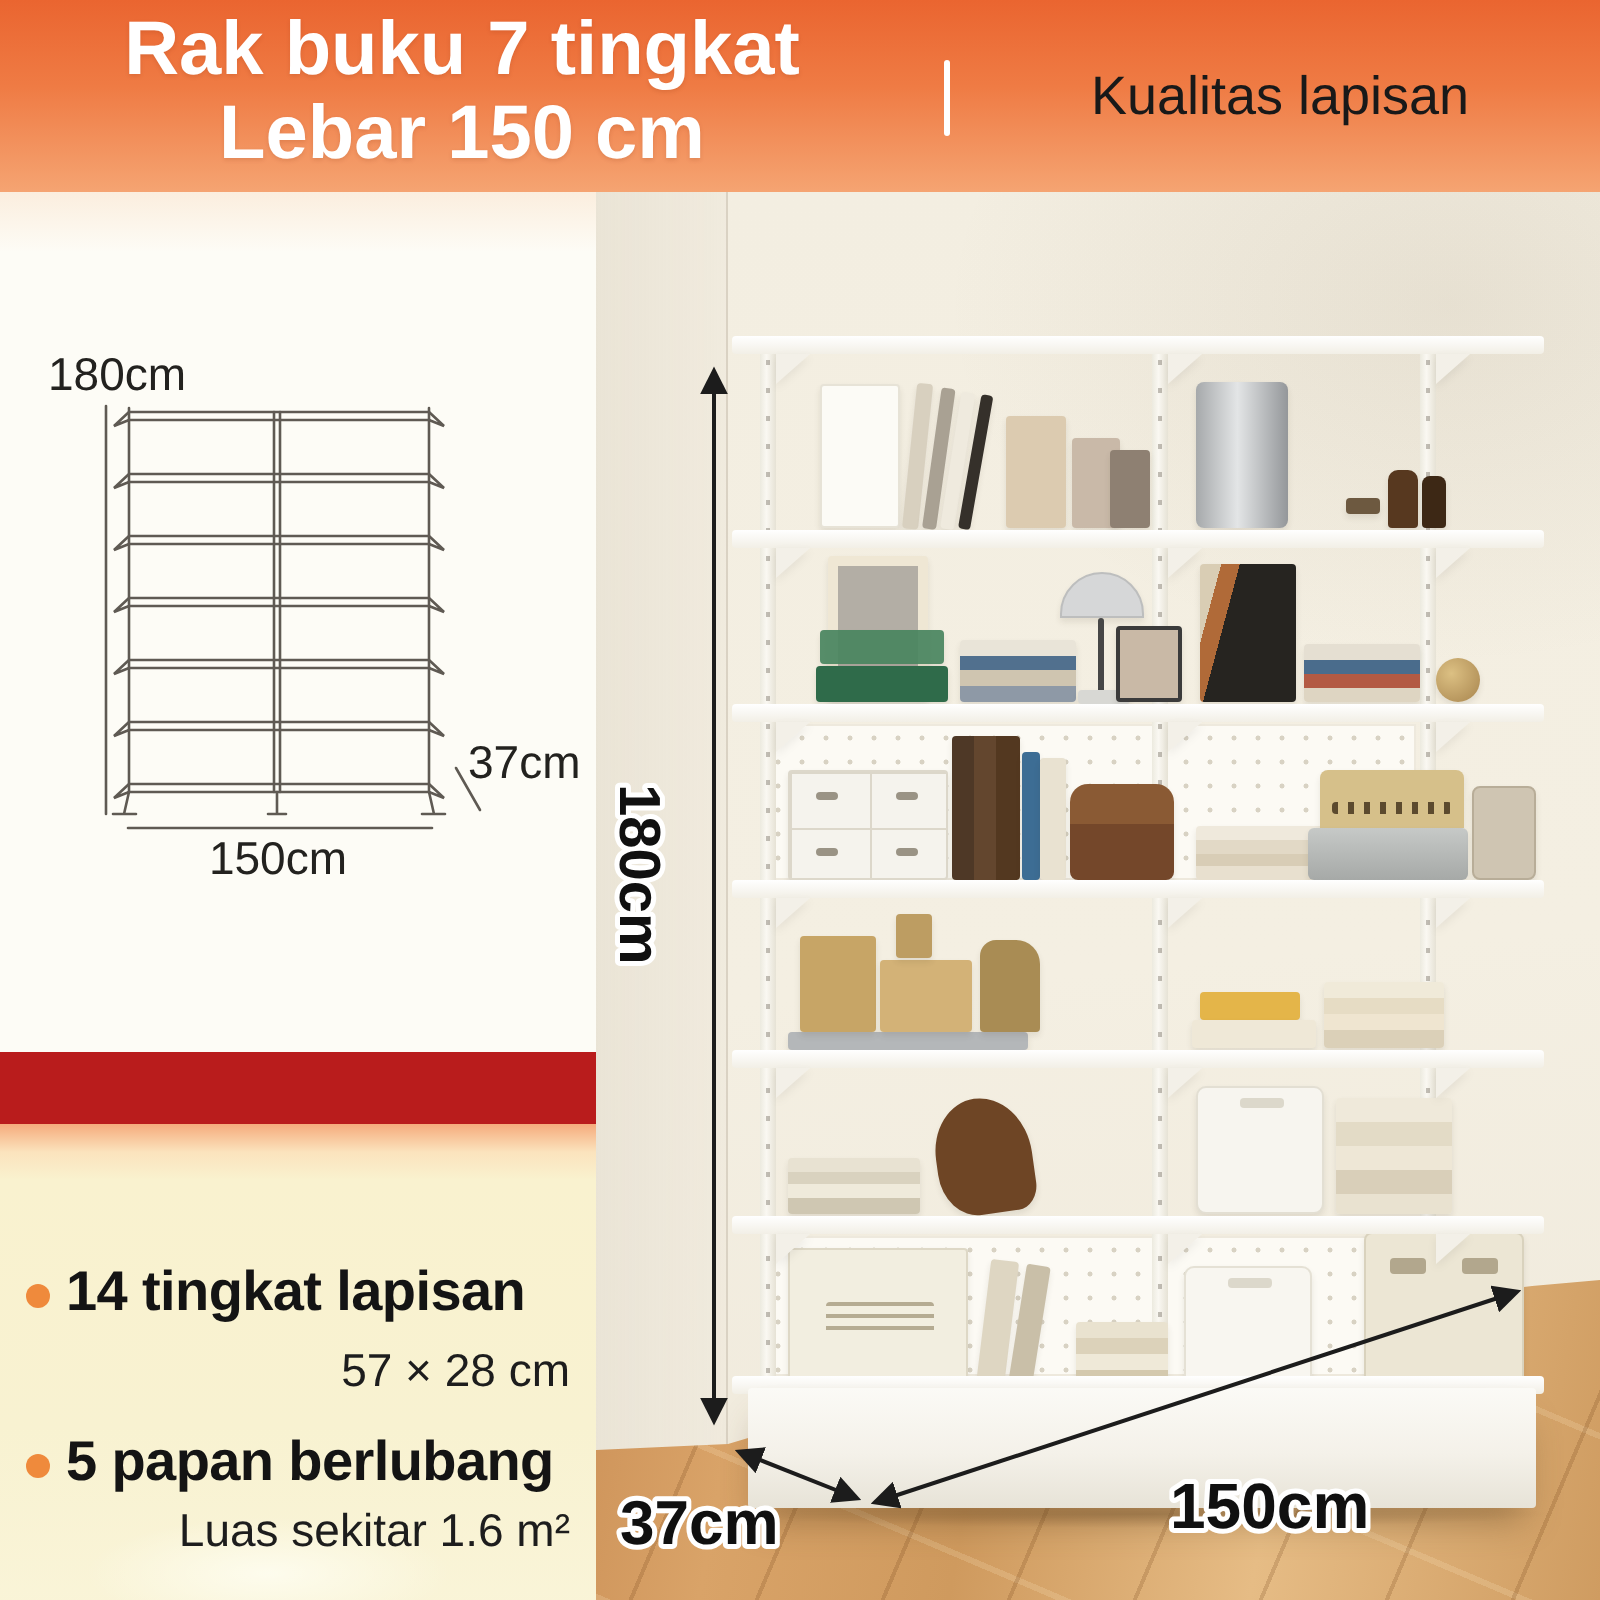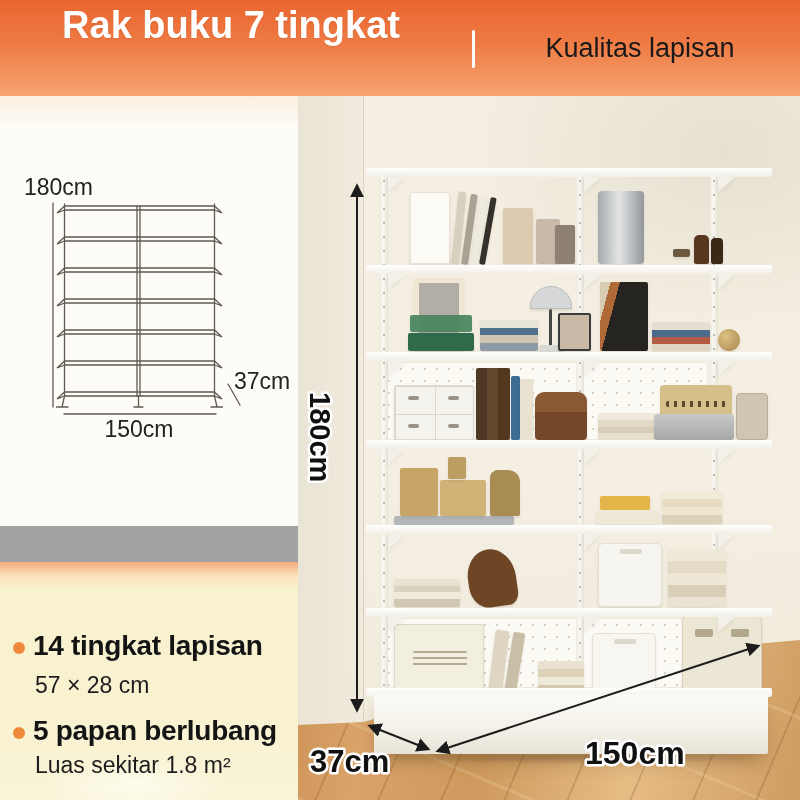--- a/index.html
+++ b/index.html
@@ -1,16 +1,16 @@
 <!DOCTYPE html>
 <html><head>
 <meta charset="utf-8">
 <style>
   html,body{margin:0;padding:0;background:#ffffff;}
-  #canvas{position:relative;width:800px;height:800px;overflow:hidden;background:#a3a3a3;
+  #canvas{position:relative;width:800px;height:800px;overflow:hidden;background:#b91c1c;
           font-family:"Liberation Sans",sans-serif;}
   #canvas *{box-sizing:border-box;}
 
   
   .header{position:absolute;left:0;top:0;width:800px;height:96px;
           background:linear-gradient(180deg,#ea6530 0%,#ef7b44 45%,#f5a472 100%);}
   .title{position:absolute;left:15px;top:4px;width:432px;text-align:center;color:#ffffff;
          font-weight:bold;font-size:38px;line-height:42px;text-shadow:0 1px 2px rgba(120,40,0,.15);}
   .hdr-divider{position:absolute;left:472px;top:30px;width:3px;height:38px;background:#ffffff;border-radius:2px;}
   .tagline{position:absolute;left:505px;top:33px;width:270px;text-align:center;
@@ -21,21 +21,21 @@
                  background:linear-gradient(180deg,#fbeede 0%,#fdfcf6 7%,#fdfcf6 100%);}
   .dim{position:absolute;color:#23221f;font-size:23px;font-weight:500;}
   .wire{position:absolute;left:0;top:0;}
 
   
   .panel-features{position:absolute;left:0;top:526px;width:298px;height:274px;
                   background:radial-gradient(ellipse 130px 40px at 45% 82%,rgba(255,255,245,.75),rgba(255,255,245,0) 70%),
                              linear-gradient(180deg,#f5ab7c 0px,#fbe3bd 14px,#f9f2cf 28px,#f8f2d1 55%,#faf5da 100%);margin-top:36px;}
   .bullet{position:absolute;left:13px;width:12px;height:12px;border-radius:50%;background:#ef8a3c;}
   .f-title{position:absolute;left:33px;width:260px;font-size:28px;font-weight:bold;color:#141414;letter-spacing:-.3px;}
-  .f-detail{position:absolute;left:35px;width:250px;font-size:23px;color:#1d1d1d;}
+  .f-detail{position:absolute;left:35px;width:250px;font-size:23px;color:#1d1d1d;text-align:right;}
 
   
   .photo{position:absolute;left:298px;top:96px;width:502px;height:704px;overflow:hidden;
          background:radial-gradient(ellipse 420px 300px at 85% 8%,rgba(120,100,70,.10),rgba(0,0,0,0) 60%),
                     linear-gradient(175deg,#f3eee1 0%,#f4efe2 55%,#efe9db 100%);}
   .wall-left{position:absolute;left:0;top:0;width:66px;height:630px;
              background:linear-gradient(90deg,#eae4d6,#f0eaddd9);border-right:1px solid rgba(120,105,85,.14);}
   .floor{position:absolute;left:0;top:0;width:502px;height:704px;
          clip-path:polygon(0 629px,66px 626px,160px 598px,350px 561px,468px 547px,502px 544px,502px 704px,0 704px);
          background:repeating-linear-gradient(113deg,rgba(110,62,20,.20) 0 2px,rgba(255,255,255,0) 2px 58px),
@@ -65,20 +65,21 @@
              stroke:#ffffff;stroke-width:5px;paint-order:stroke;stroke-linejoin:round;}
 </style>
 </head>
 <body>
 
 <div id="canvas">
 
   <div class="header">
     <div class="title">
       <span style="display:block">Rak buku 7 tingkat</span>
+      <span style="display:block">Lebar 150 cm</span>
     </div>
     <div class="hdr-divider"></div>
     <div class="tagline">Kualitas lapisan</div>
   </div>
 
   <div class="panel-diagram">
     <svg class="wire" width="298" height="430" viewBox="0 0 298 430">
       <g stroke="#5f5a53" stroke-width="1.3" fill="none" stroke-linecap="round">
 
         <path d="M53,107 V311"></path>
@@ -102,21 +103,21 @@
     <span class="dim" style="left:89px;top:320px;width:100px;text-align:center;">150cm</span>
     <span class="dim" style="left:234px;top:272px;">37cm</span>
   </div>
 
   <div class="panel-features">
     <span class="bullet" style="top:80px;"></span>
     <div class="f-title" style="top:68px;">14 tingkat lapisan</div>
     <div class="f-detail" style="top:110px;">57 × 28 cm</div>
     <span class="bullet" style="top:165px;"></span>
     <div class="f-title" style="top:153px;">5 papan berlubang</div>
-    <div class="f-detail" style="top:190px;">Luas sekitar 1.8 m²</div>
+    <div class="f-detail" style="top:190px;">Luas sekitar 1.6 m²</div>
   </div>
 
   <div class="photo">
     <div class="wall-left"></div>
     <div class="floor"></div>
 
     <div class="shelf">
       <div class="floor-shadow"></div>
 
       <div class="peg" style="left:84px;top:266px;width:326px;height:78px;"></div>

